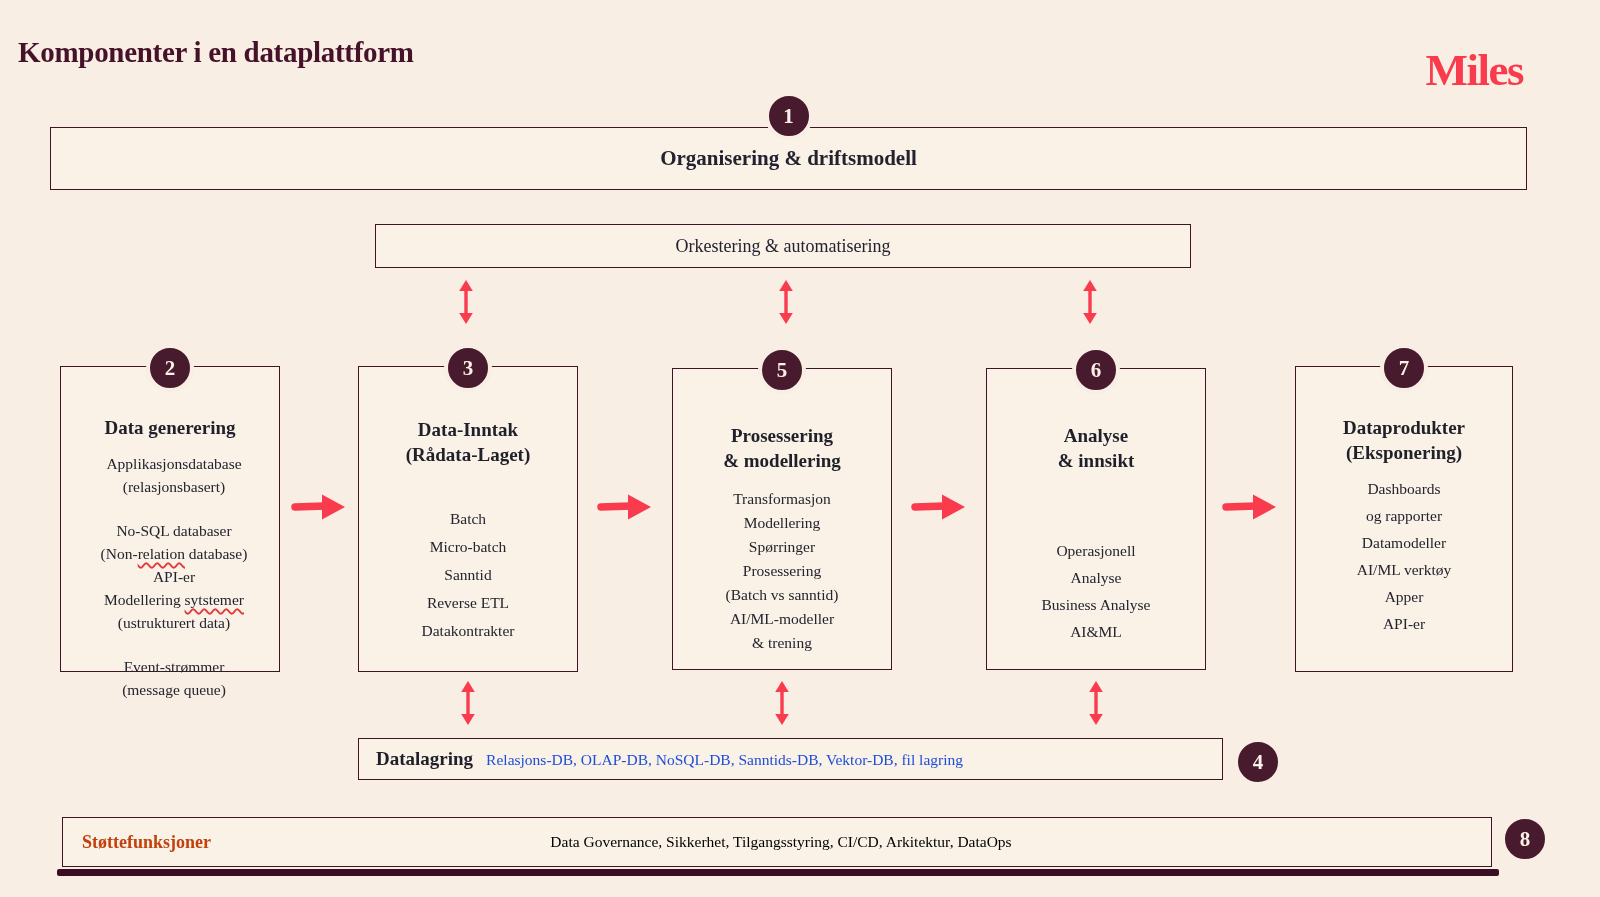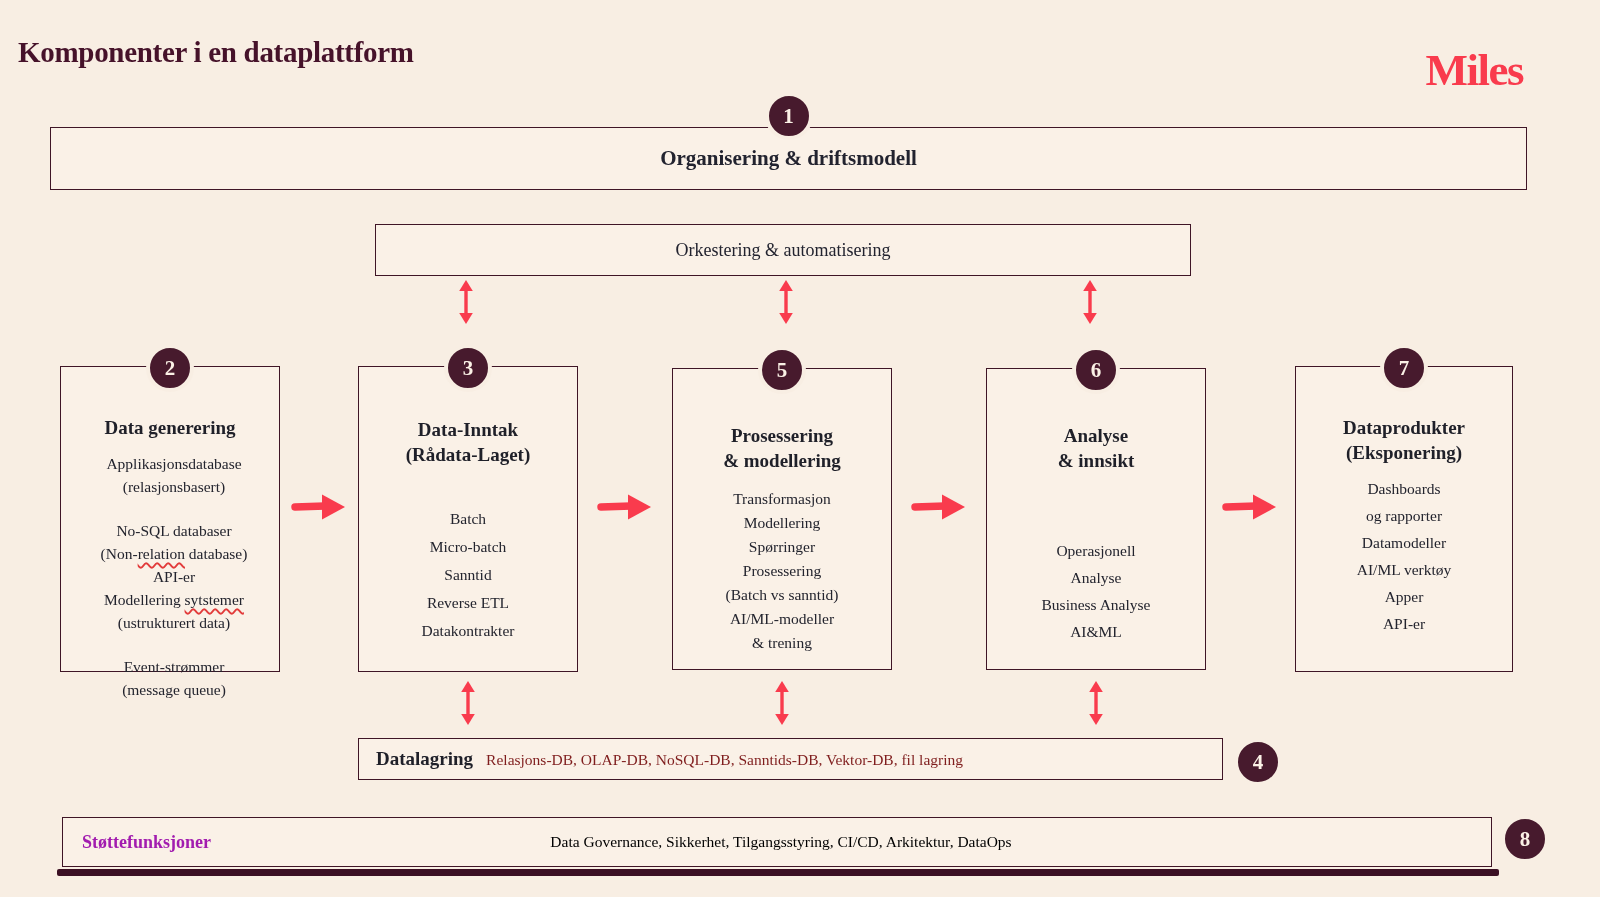--- a/index.html
+++ b/index.html
@@ -36,43 +36,43 @@
   
   .gen-lines{margin-top:12px;font-size:15.5px;line-height:23px;margin-left:8px;}
   .gen-gap{height:21px;}
   .wavy{text-decoration-line:underline;text-decoration-style:wavy;text-decoration-color:#E23B3B;
         text-decoration-thickness:1.5px;text-underline-offset:3px;}
 
   
   .storage-inner{display:flex;align-items:baseline;height:100%;padding-left:17px;box-sizing:border-box;}
   .storage-inner{align-items:center;}
   .storage-label{font-size:19px;font-weight:700;color:#1F2029;}
-  .storage-detail{font-size:15.5px;color:#7f1d1d;margin-left:13px;padding-top:2px;}
+  .storage-detail{font-size:15.5px;color:#1d4ed8;margin-left:13px;padding-top:2px;}
   .support-label{position:absolute;left:19px;top:0;height:100%;display:flex;align-items:center;
-                 font-size:18px;font-weight:700;color:#a21caf;}
+                 font-size:18px;font-weight:700;color:#c2410c;}
   .support-detail{position:absolute;left:8px;right:0;top:0;height:100%;display:flex;align-items:center;
                   justify-content:center;font-size:15.5px;color:#000000;}
   .shadow-bar{position:absolute;background:#3B0F23;border-radius:2px;}
 
   .arrow{position:absolute;}
 </style>
 </head>
 <body>
 
 <div id="canvas">
 
   <div class="page-title">Komponenter i en dataplattform</div>
   <div class="logo">Miles</div>
 
   <div class="obox" style="left:50px;top:127px;width:1477px;height:63px;">
     <div class="badge badge-on-border" style="top:-36px;">1</div>
     <div class="bar-title">Organisering &amp; driftsmodell</div>
   </div>
 
-  <div class="obox" style="left:375px;top:224px;width:816px;height:52px;">
+  <div class="obox" style="left:375px;top:224px;width:816px;height:44px;">
     <div class="bar-title normal">Orkestering &amp; automatisering</div>
   </div>
 
   <svg class="arrow" style="left:455px;top:280px;" width="22" height="44" viewBox="0 0 22 44">
     <path d="M11 9 V35" stroke="#F93B4D" stroke-width="3.4" stroke-linecap="round" fill="none"></path>
     <path d="M11 0 L4.2 11 L17.8 11 Z" fill="#F93B4D"></path>
       <path d="M11 44 L4.2 33 L17.8 33 Z" fill="#F93B4D"></path>
   </svg>
   <svg class="arrow" style="left:775px;top:280px;" width="22" height="44" viewBox="0 0 22 44">
     <path d="M11 9 V35" stroke="#F93B4D" stroke-width="3.4" stroke-linecap="round" fill="none"></path>

